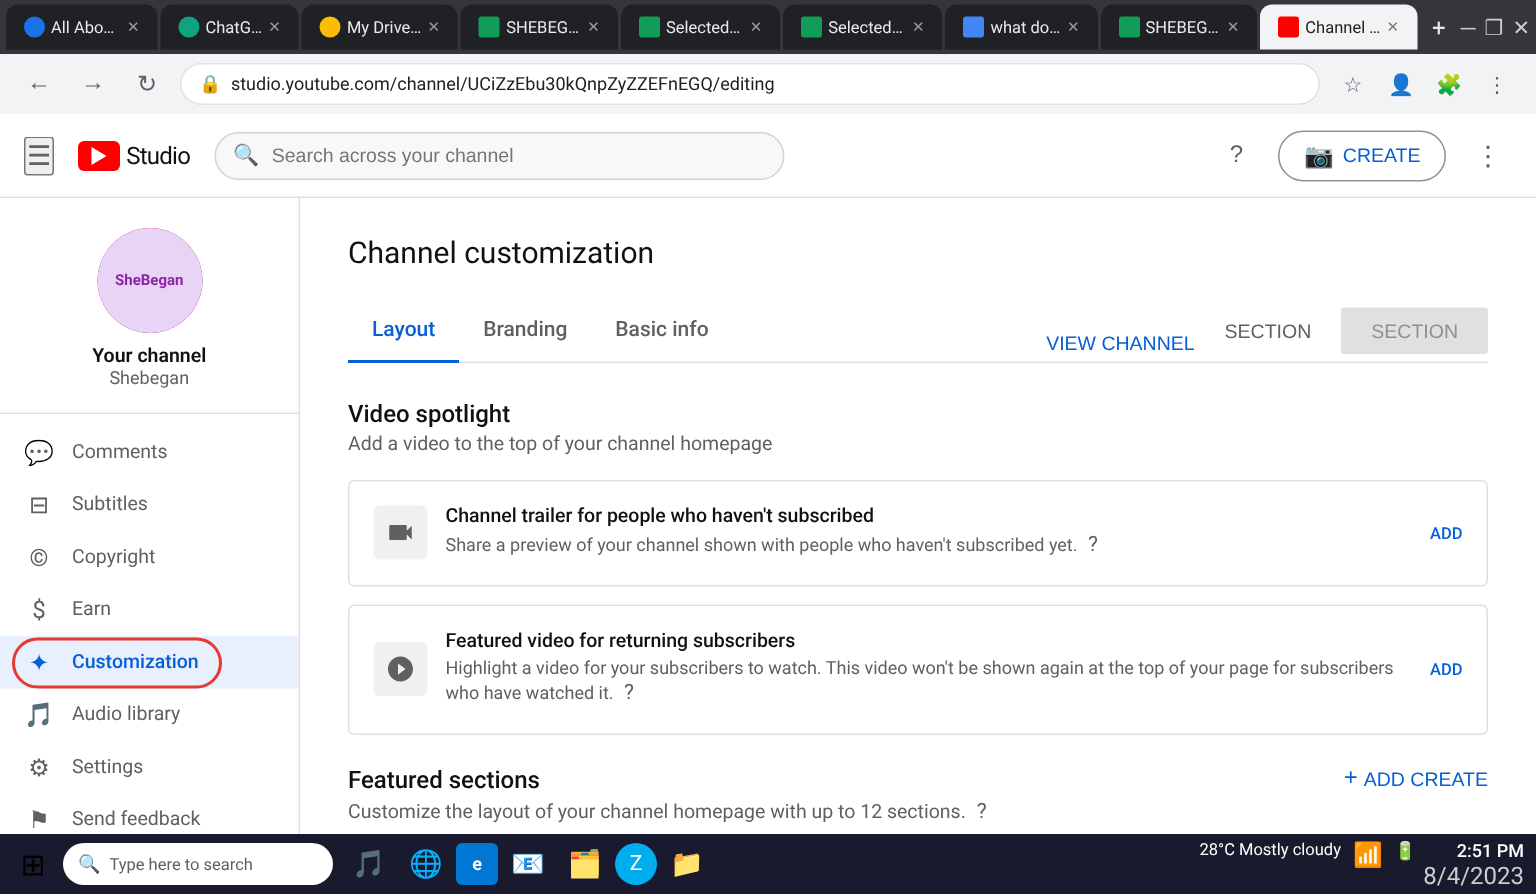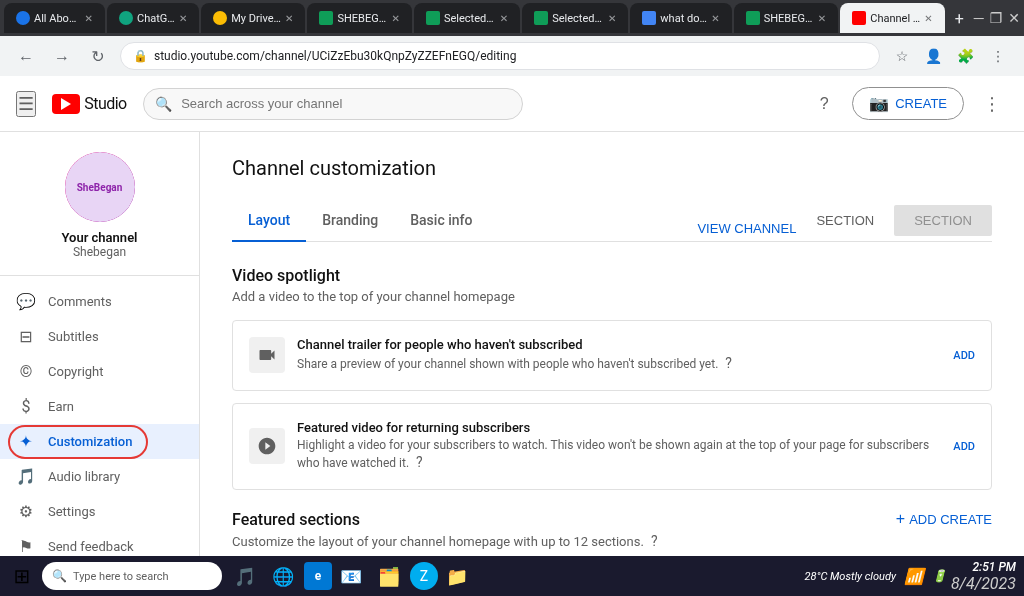--- a/index.html
+++ b/index.html
@@ -92,21 +92,21 @@
     .section-item-title { font-size: 13px; font-weight: 500; color: #111; }
     .section-item-desc { font-size: 12px; color: #606060; }
 
     
     .taskbar { display: flex; align-items: center; background: #1a1a2e; height: 40px; padding: 0 4px; gap: 2px; position: fixed; bottom: 0; width: 1024px; }
     .taskbar-start { width: 36px; height: 36px; display: flex; align-items: center; justify-content: center; cursor: pointer; }
     .start-icon { font-size: 20px; }
     .search-taskbar { display: flex; align-items: center; background: #fff; border-radius: 16px; height: 28px; padding: 0 10px; gap: 6px; width: 180px; cursor: pointer; }
     .taskbar-apps { display: flex; align-items: center; gap: 2px; flex: 1; margin: 0 4px; }
     .taskbar-app { width: 36px; height: 36px; display: flex; align-items: center; justify-content: center; border-radius: 4px; cursor: pointer; }
-    .taskbar-tray { display: flex; align-items: center; gap: 4px; margin-left: auto; padding: 0 4px; font-style: italic; }
+    .taskbar-tray { display: flex; align-items: flex-start; gap: 4px; margin-left: auto; padding: 0 4px; }
     .tray-time { text-align: right; }
     .tray-time-main { font-size: 12px; color: #fff; font-weight: 500; }
     .tray-time-date { font-size: 16px; color: #ccc; }
 
     
     .nav-item-customization {
       position: relative;
     }
     .red-circle-overlay {
       position: absolute;

